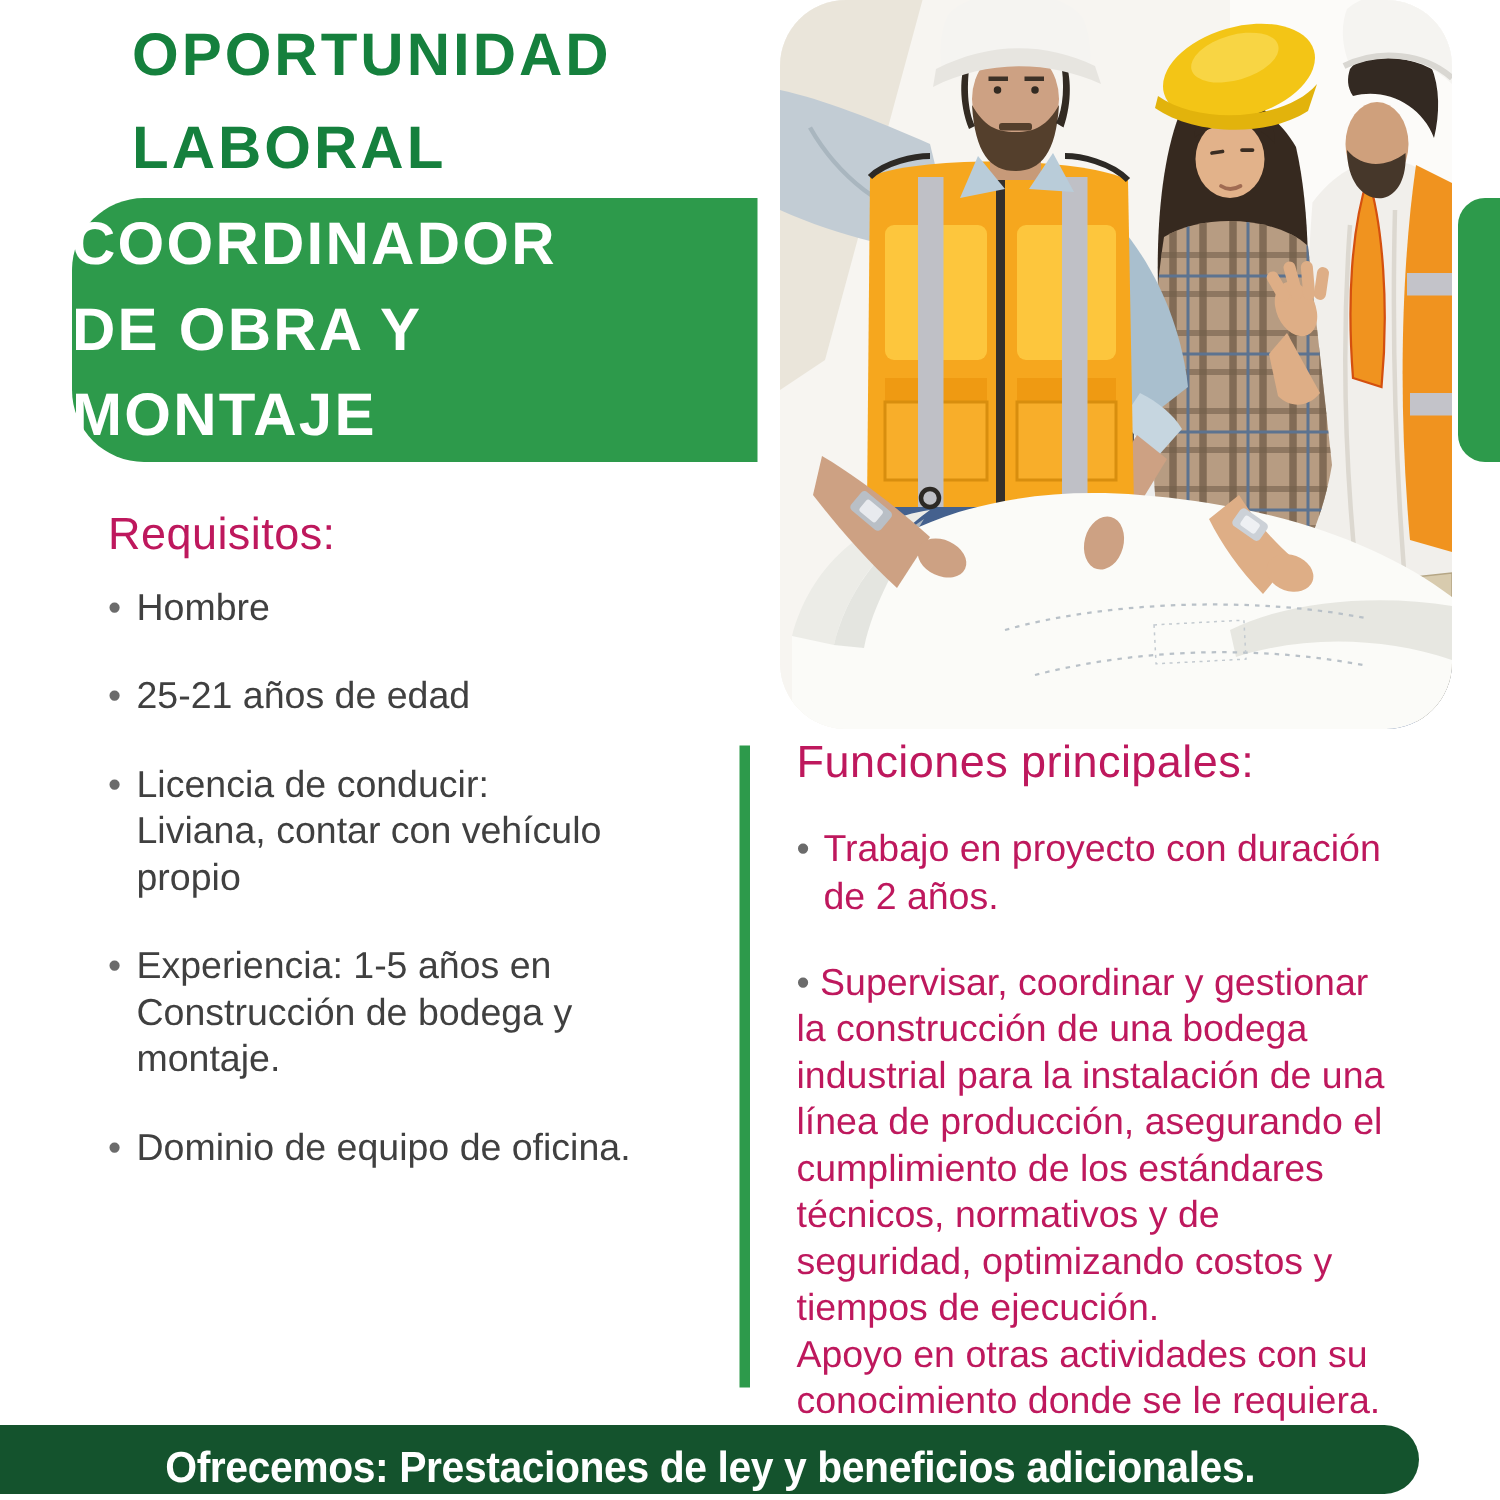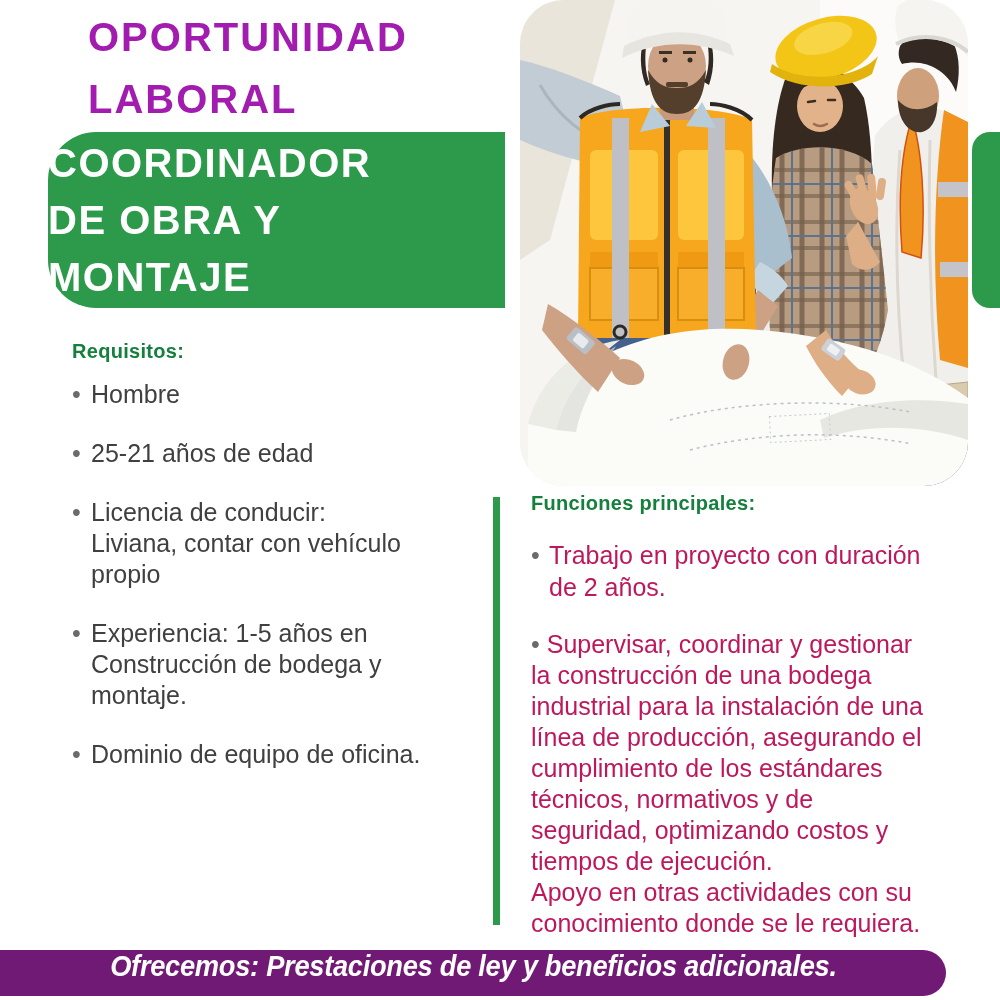--- a/index.html
+++ b/index.html
@@ -1,56 +1,56 @@
 <!DOCTYPE html>
 <html><head>
 <meta charset="utf-8">
 <style>
   html,body{margin:0;padding:0;background:#ffffff;}
   .page{position:relative;width:1000px;height:1000px;background:#ffffff;overflow:hidden;
         font-family:"Liberation Sans","DejaVu Sans",sans-serif;}
 
   
   .headline{position:absolute;left:88px;top:6px;font-size:40px;line-height:62px;
-            font-weight:800;letter-spacing:2px;color:#a21caf;white-space:pre-line;}
+            font-weight:800;letter-spacing:2px;color:#15803d;white-space:pre-line;}
   .role-banner{position:absolute;left:48px;top:132px;width:457px;height:176px;
                background:#2d9a4b;border-radius:48px 0 0 48px;display:flex;align-items:center;}
   .role-banner-text{color:#ffffff;font-size:40px;line-height:57px;
                     font-weight:800;letter-spacing:1.5px;white-space:pre-line;}
   .green-tab{position:absolute;left:972px;top:132px;width:28px;height:176px;
              background:#2d9a4b;border-radius:18px 0 0 18px;}
 
   
   .photo{position:absolute;left:520px;top:0;width:448px;height:486px;
          border-radius:44px;overflow:hidden;background:#f7f5f1;}
   .photo svg{display:block;}
 
   
-  .section-heading{font-size:20px;font-weight:700;color:#15803d;letter-spacing:.3px;}
+  .section-heading{font-size:30px;font-weight:400;color:#be185d;letter-spacing:.3px;}
   .req{position:absolute;left:72px;top:340px;width:430px;}
   .req ul,.fun ul{list-style:none;margin:0;padding:0;}
   .req ul{margin-top:16px;}
   .req li{position:relative;padding-left:19px;margin-bottom:28px;font-size:25px;line-height:31px;
           color:#404040;white-space:pre-line;}
   .req li::before{content:"•";position:absolute;left:0;top:0;color:#6b6b6b;}
 
   
   .fun{position:absolute;left:493px;top:492px;width:493px;}
   .fun .rule{position:absolute;left:0;top:5px;width:7px;height:428px;background:#2d9a4b;}
   .fun .content{margin-left:38px;}
   .fun .section-heading{margin-bottom:24px;}
   .fun li{font-size:25px;color:#be185d;white-space:pre-line;}
   .fun li.hang{position:relative;padding-left:18px;line-height:32px;margin-bottom:26px;}
   .fun li.hang::before{content:"•";position:absolute;left:0;top:0;color:#6b6b6b;}
   .fun li.flush{line-height:31px;}
   .fun li.flush::before{content:"• ";color:#6b6b6b;}
 
   
-  .footer-bar{position:absolute;left:0;top:950px;width:946px;height:46px;background:#701a75;
-              border-radius:0 23px 23px 0;display:flex;align-items:flex-start;justify-content:center;font-style:italic;}
+  .footer-bar{position:absolute;left:0;top:950px;width:946px;height:46px;background:#14532d;
+              border-radius:0 23px 23px 0;display:flex;align-items:flex-end;justify-content:center;}
   .footer-text{color:#ffffff;font-size:29px;font-weight:700;letter-spacing:-.3px;
                transform:scaleX(.94);white-space:nowrap;}
 </style>
 </head>
 <body>
 
 <div class="page">
 
   <div class="headline">OPORTUNIDAD
 LABORAL</div>

